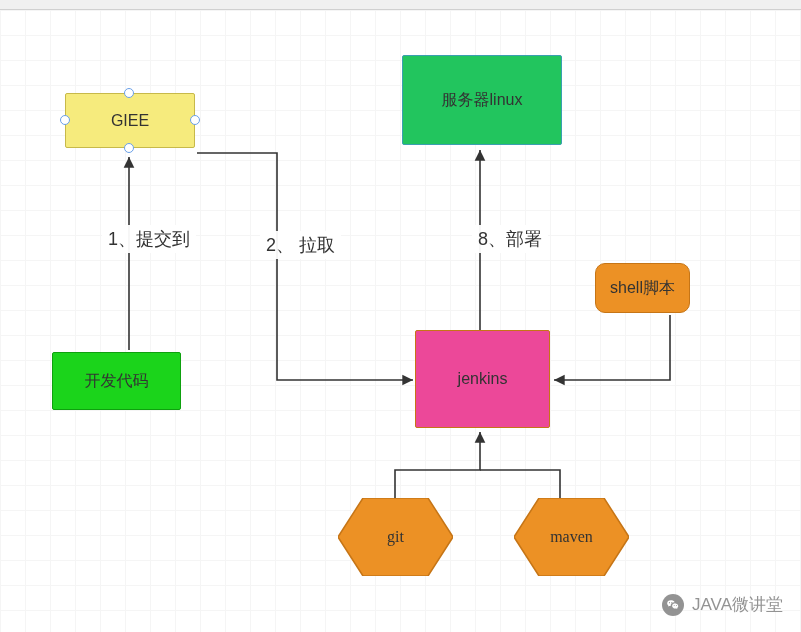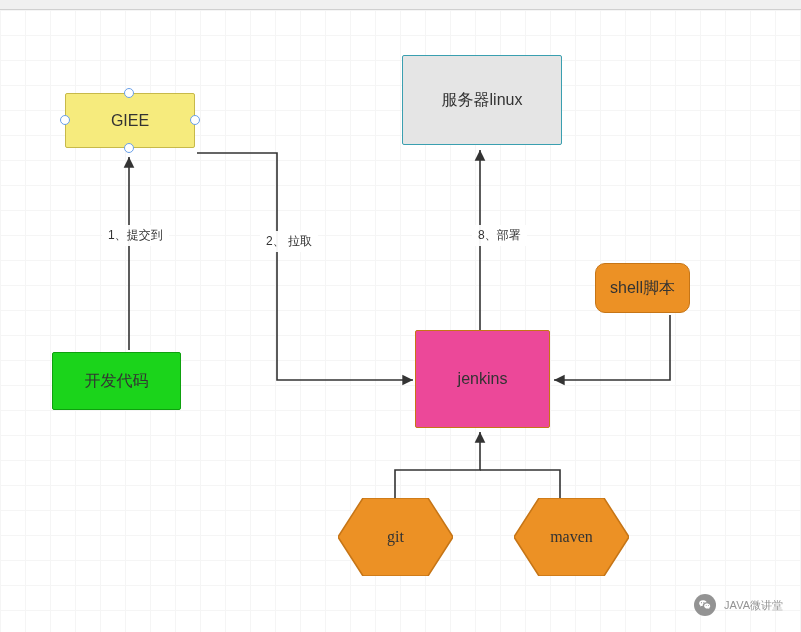--- a/index.html
+++ b/index.html
@@ -34,21 +34,21 @@
       position: absolute;
       display: flex;
       align-items: center;
       justify-content: center;
       font-size: 16px;
       color: #333;
       border: 1.5px solid transparent;
     }
     .rect { border-radius: 2px; }
     .yellow { background: #f6eb7d; border-color: #c7b94a; }
-    .cyan   { background: #e5e5e5; border-color: #3a9fb0; align-items: center; }
+    .cyan   { background: #22c55e; border-color: #3a9fb0; align-items: center; }
     .green  { background: #1bd41b; border-color: #0ea00e; }
     .orange { background: #ec4899; border-color: #c67516; }
     .orange-r { background: #ec9125; border-color: #c67516; border-radius: 10px; }
     .hex {
       position: absolute;
       font-family: Liberation Serif, serif;
     }
     .hex svg { display: block; }
     .hex-label {
       position: absolute;
@@ -64,38 +64,38 @@
       width: 10px; height: 10px;
       background: #fff;
       border: 1.5px solid #6aa0e8;
       border-radius: 50%;
       transform: translate(-50%, -50%);
     }
     .edge-label {
       position: absolute;
       background: rgba(255,255,255,0.95);
       padding: 2px 6px;
-      font-size: 12px;
+      font-size: 18px;
       color: #333;
     }
     svg.arrows {
       position: absolute;
       top: 0; left: 0;
       width: 801px; height: 632px;
       pointer-events: none;
     }
     .watermark {
       position: absolute;
       right: 18px;
       bottom: 16px;
       display: flex;
       align-items: center;
       gap: 8px;
       color: #888;
-      font-size: 11px;
+      font-size: 17px;
       opacity: 0.9;
     }
     .wm-icon {
       width: 22px; height: 22px;
       border-radius: 50%;
       background: #888;
       display: flex;
       align-items: center;
       justify-content: center;
     }

